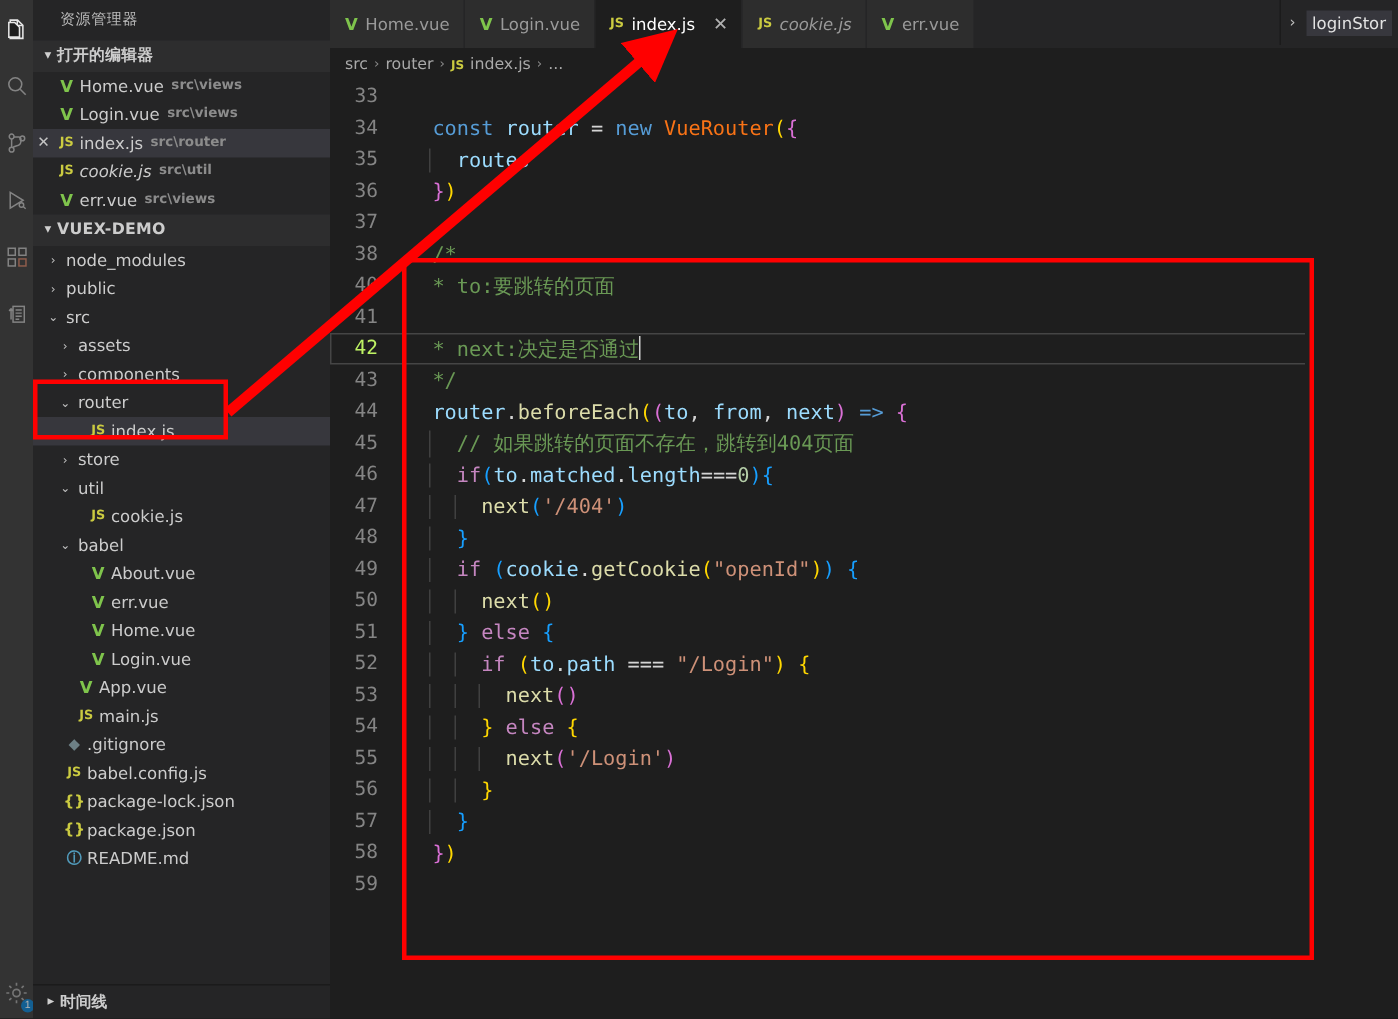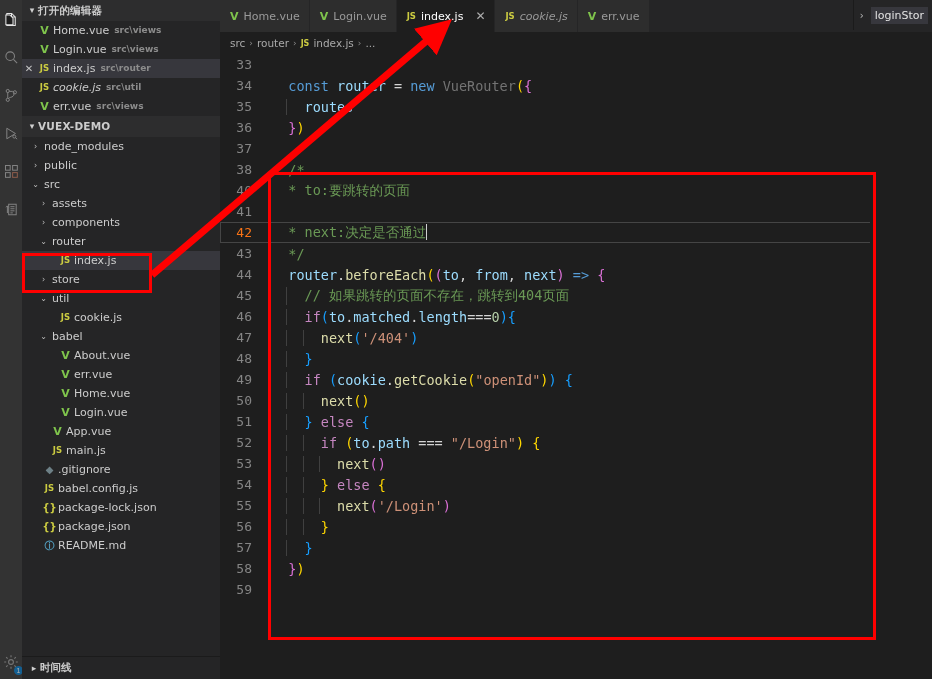--- a/index.html
+++ b/index.html
@@ -90,29 +90,29 @@
 
   .code-wrap { flex:1 1 auto; position:relative; overflow:hidden; background:#1e1e1e; }
   .code-scroll { position:absolute; inset:0; }
   .cline { display:flex; height:21px; align-items:center; font-size:13.5px;
            font-family:"DejaVu Sans Mono", monospace; white-space:pre; }
   .cline.cur { background:#1e1e1e; outline:1px solid #454545; outline-offset:-1px; }
   .gutter {
     flex:0 0 48px; text-align:right; padding-right:16px; color:#858585; font-size:13px;
     font-family:"DejaVu Sans Mono", monospace; user-select:none;
   }
-  .cline.cur .gutter { color:#f97316; }
+  .cline.cur .gutter { color:#bef264; }
   .ctext { flex:1 1 auto; position:relative; padding-left:4px; }
   .ind { position:absolute; top:0; bottom:0; width:1px; background:#404040; }
   
   .t-kw  { color:#569cd6; }
   .t-ctl { color:#c586c0; }
   .t-var { color:#9cdcfe; }
   .t-fn  { color:#dcdcaa; }
-  .t-cls { color:#737373; }
+  .t-cls { color:#f97316; }
   .t-str { color:#ce9178; }
   .t-num { color:#b5cea8; }
   .t-cmt { color:#6a9955; }
   .t-pl  { color:#d4d4d4; }
   .t-p1  { color:#ffd700; }
   .t-p2  { color:#da70d6; }
   .t-p3  { color:#179fff; }
   .t-op  { color:#d4d4d4; }
   .caret { display:inline-block; width:1px; height:16px; background:#cfcfcf;
            vertical-align:-3px; margin-left:0px; }
@@ -188,20 +188,21 @@
         <svg width="16" height="16" viewBox="0 0 16 16" stroke="#9d9d9d" stroke-width="1.1" fill="none">
             <circle cx="8" cy="8" r="2.4"></circle>
             <path d="M8 1.2v2M8 12.8v2M1.2 8h2M12.8 8h2M3.2 3.2l1.4 1.4M11.4 11.4l1.4 1.4M12.8 3.2l-1.4 1.4M4.6 11.4l-1.4 1.4"></path>
           </svg>
         <span class="badge">1</span>
       </div>
     </div>
   </div>
 
   <div class="sidebar">
+    <div class="sb-title">资源管理器</div>
 
     <div class="section-header shade">
       <span class="twisty">▾</span>
       <span>打开的编辑器</span>
     </div>
     <div class="openeditors" id="open-editors">
         <div class="row">
           <span class="close-x"></span>
           <span class="fi vue">V</span>
           <span class="fname">Home.vue</span>

